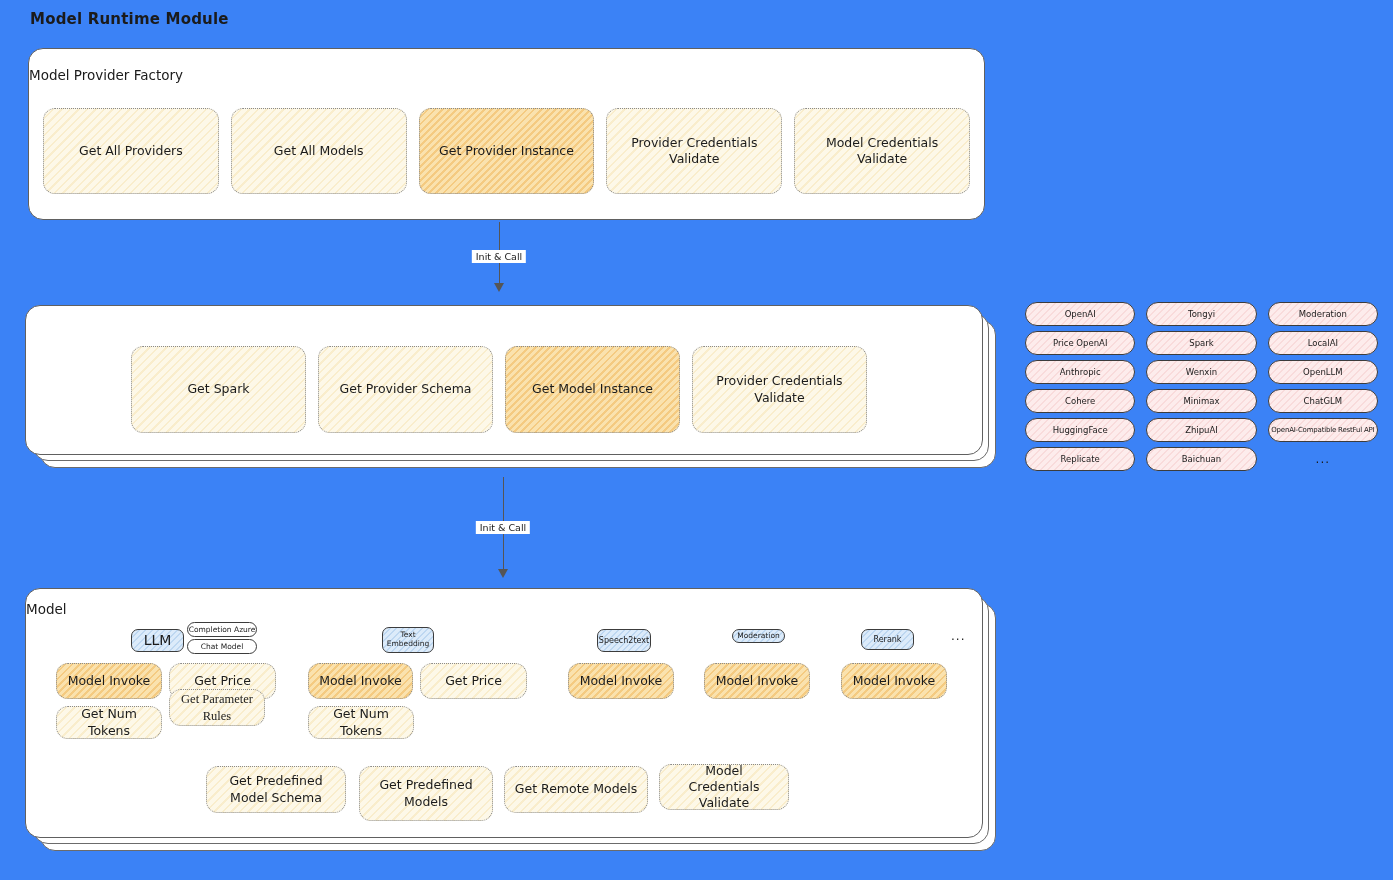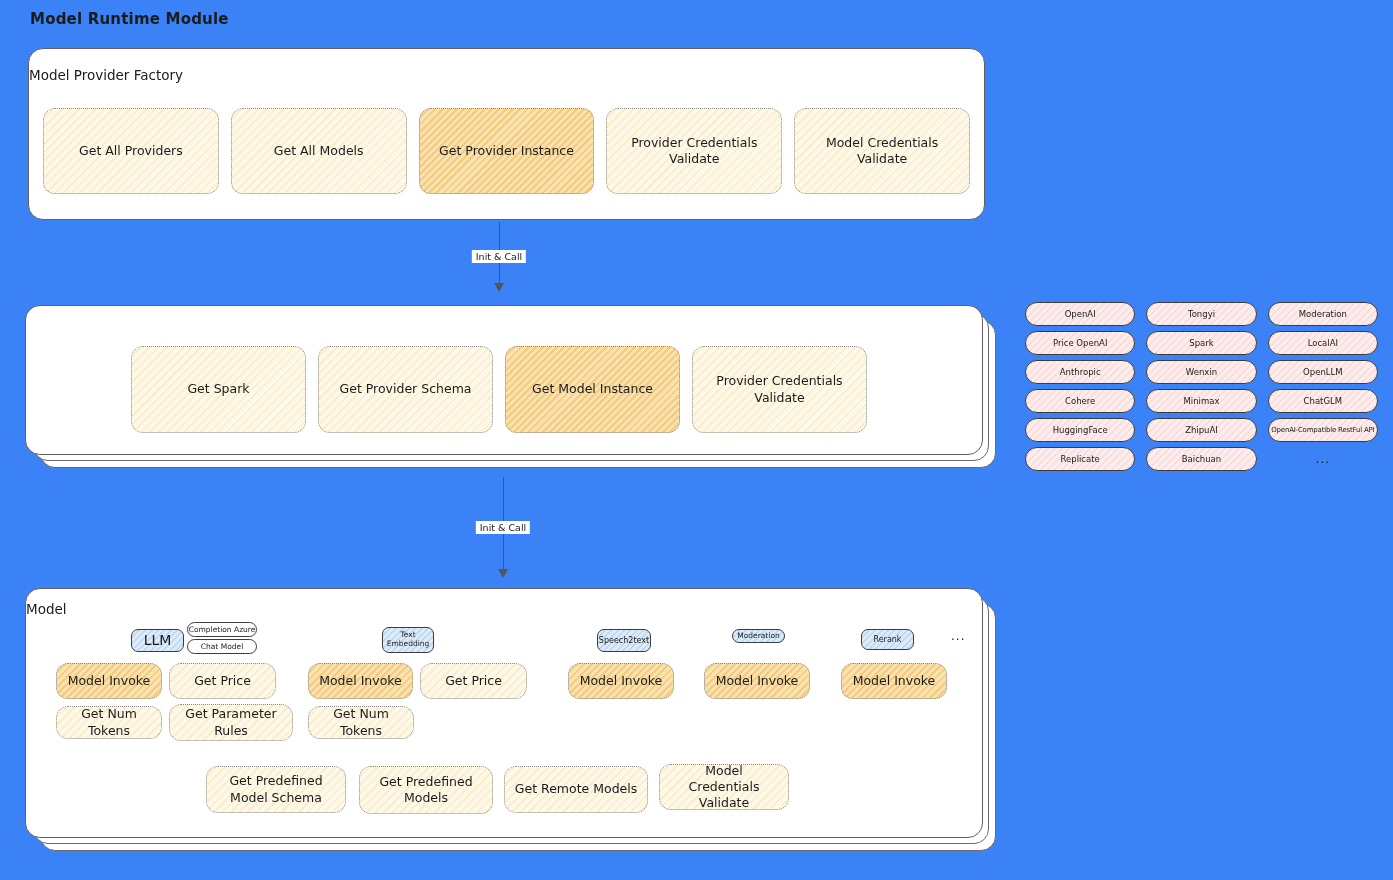--- a/index.html
+++ b/index.html
@@ -145,29 +145,29 @@
     <div class="subtag" style="left:161px; top:50px; width:70px; height:15px;">Chat Model</div>
     <div class="tag" style="left:356px; top:38px; width:52px; height:26px; font-size:7.5px;">Text Embedding</div>
     <div class="tag" style="left:571px; top:40px; width:54px; height:23px;">Speech2text</div>
     <div class="tag" style="left:706px; top:40px; width:53px; height:14px; font-size:7.5px;">Moderation</div>
     <div class="tag" style="left:835px; top:40px; width:53px; height:21px;">Rerank</div>
     <div class="ellipsis-text" style="left:925px; top:40px;">...</div>
 
     <div class="node fill-orange abs" style="left:30px; top:74px; width:106px; height:36px;">Model Invoke</div>
     <div class="node fill-yellow abs" style="left:143px; top:74px; width:107px; height:36px;">Get Price</div>
     <div class="node fill-yellow abs" style="left:30px; top:117px; width:106px; height:33px;">Get Num Tokens</div>
-    <div class="node fill-yellow abs" style="left:143px; top:115px; width:124px; height:37px;">Get Parameter Rules</div>
+    <div class="node fill-yellow abs" style="left:143px; top:100px; width:96px; height:37px;font-family:Liberation Serif, serif;">Get Parameter Rules</div>
 
     <div class="node fill-orange abs" style="left:282px; top:74px; width:105px; height:36px;">Model Invoke</div>
     <div class="node fill-yellow abs" style="left:394px; top:74px; width:107px; height:36px;">Get Price</div>
     <div class="node fill-yellow abs" style="left:282px; top:117px; width:106px; height:33px;">Get Num Tokens</div>
 
     <div class="node fill-orange abs" style="left:542px; top:74px; width:106px; height:36px;">Model Invoke</div>
     <div class="node fill-orange abs" style="left:678px; top:74px; width:106px; height:36px;">Model Invoke</div>
     <div class="node fill-orange abs" style="left:815px; top:74px; width:106px; height:36px;">Model Invoke</div>
 
     <div class="node fill-yellow abs" style="left:180px; top:177px; width:140px; height:47px;">Get Predefined Model Schema</div>
-    <div class="node fill-yellow abs" style="left:333px; top:177px; width:134px; height:48px;">Get Predefined Models</div>
+    <div class="node fill-yellow abs" style="left:333px; top:177px; width:134px; height:55px;">Get Predefined Models</div>
     <div class="node fill-yellow abs" style="left:478px; top:177px; width:144px; height:47px;">Get Remote Models</div>
     <div class="node fill-yellow abs" style="left:633px; top:175px; width:130px; height:46px;">Model Credentials Validate</div>
   </div>
 
 </div>
 
 </body></html>

